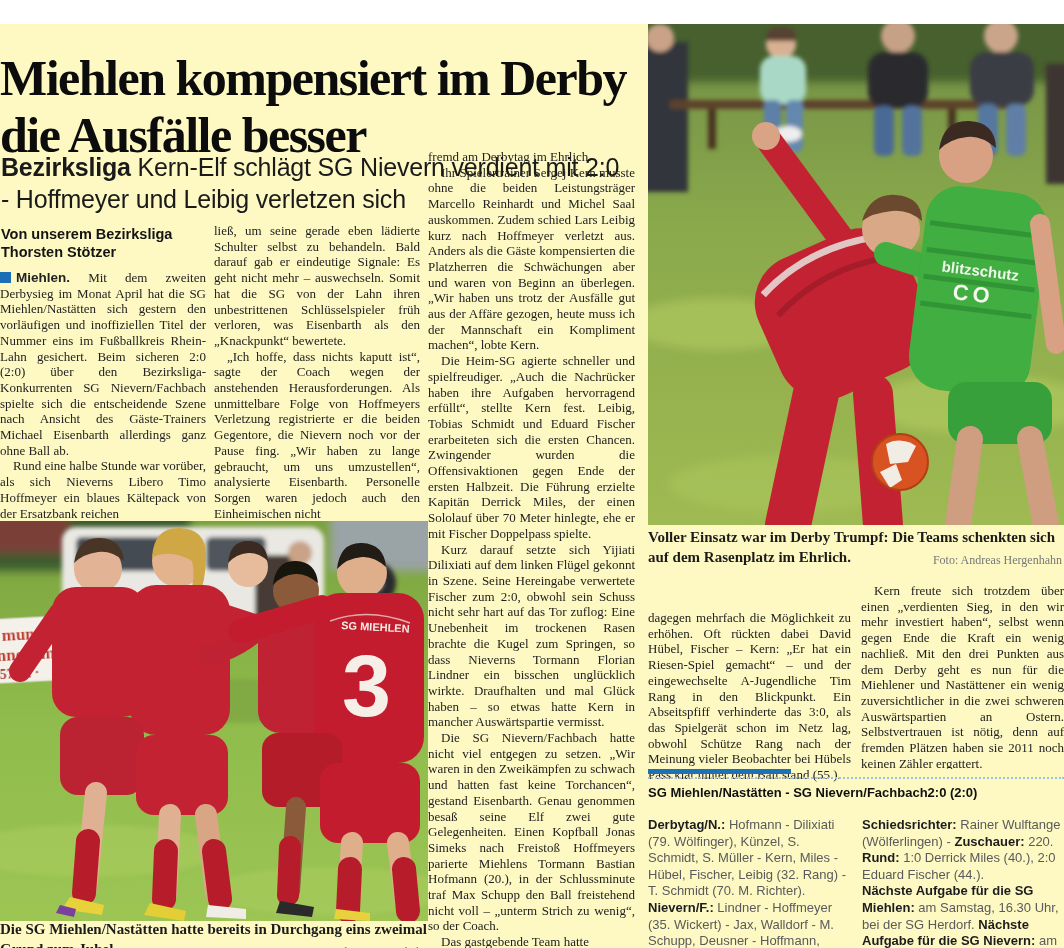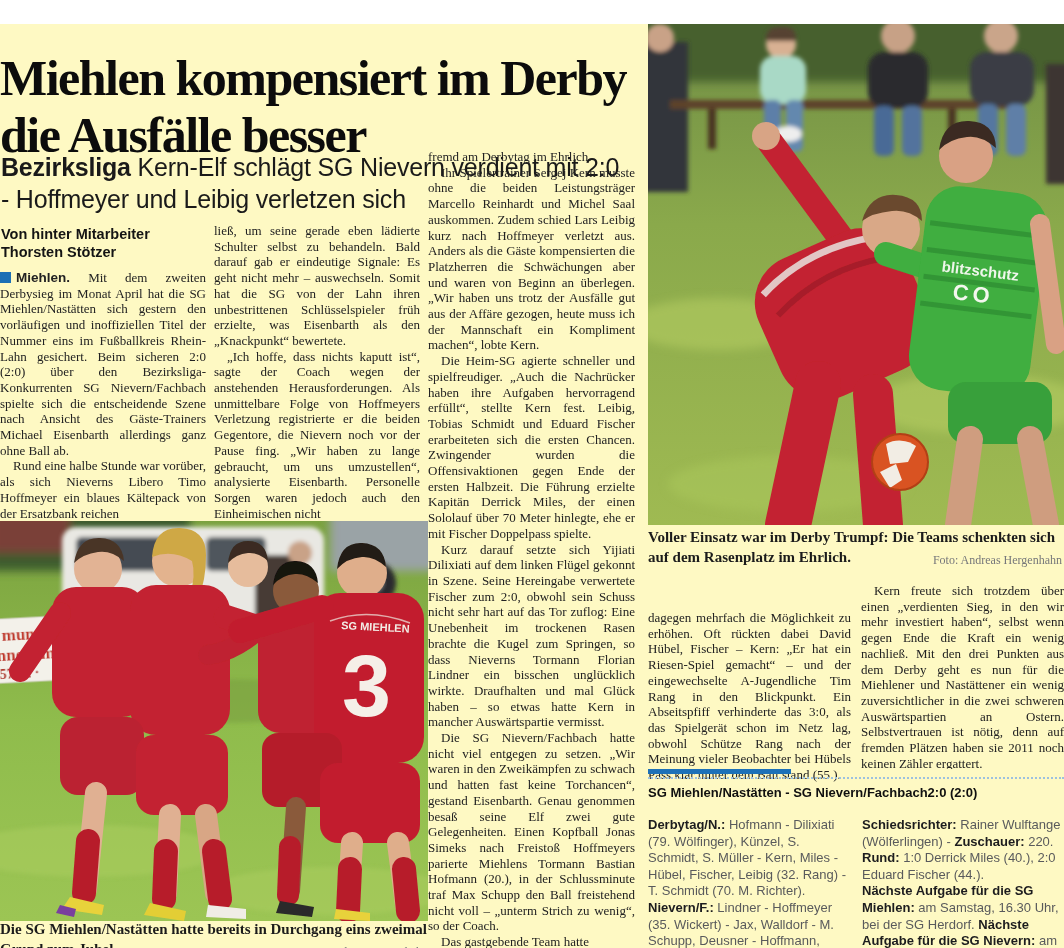--- a/index.html
+++ b/index.html
@@ -63,21 +63,21 @@
 </head>
 <body>
 
 <div class="page">
 
   <h1 class="headline">Miehlen kompensiert im Derby die Ausfälle besser</h1>
 
   <div class="subhead"><b>Bezirksliga</b><span> Kern-Elf schlägt SG Nievern verdient mit 2:0 - Hoffmeyer und Leibig verletzen sich</span></div>
 
   <div class="byline">
-    <div>Von hinter Mitarbeiter</div>
+    <div>Von unserem Bezirksliga</div>
     <div>Thorsten Stötzer</div>
   </div>
 
   <div class="photo photo-right">
     <svg width="416" height="501" viewBox="0 0 416 501">
       <defs>
         <filter id="b5" x="-20%" y="-20%" width="140%" height="140%">
             <feGaussianBlur stdDeviation="5"></feGaussianBlur>
           </filter>
         <filter id="b2" x="-20%" y="-20%" width="140%" height="140%">
@@ -164,21 +164,21 @@
     <span>Voller Einsatz war im Derby Trumpf: Die Teams schenkten sich auf dem Rasenplatz im Ehrlich.</span>
     <span class="credit">Foto: Andreas Hergenhahn</span>
   </div>
 
   <div class="col c1">
     <p class="bp ni"><span class="lead-sq"></span><b class="lead-label">Miehlen.</b> <span>Mit dem zweiten Derbysieg im Monat April hat die SG Miehlen/Nastätten sich gestern den vorläufigen und inoffiziellen Titel der Nummer eins im Fußballkreis Rhein-Lahn gesichert. Beim sicheren 2:0 (2:0) über den Bezirksliga-Konkurrenten SG Nievern/Fachbach spielte sich die entscheidende Szene nach Ansicht des Gäste-Trainers Michael Eisenbarth allerdings ganz ohne Ball ab.</span></p>
     <p class="bp">Rund eine halbe Stunde war vorüber, als sich Nieverns Libero Timo Hoffmeyer ein blaues Kältepack von der Ersatzbank reichen</p>
   </div>
 
   <div class="col c2">
-    <p class="bp ni">ließ, um seine gerade eben lädierte Schulter selbst zu behandeln. Bald darauf gab er eindeutige Signale: Es geht nicht mehr – auswechseln. Somit hat die SG von der Lahn ihren unbestrittenen Schlüsselspieler früh erzielte, was Eisenbarth als den „Knackpunkt“ bewertete.</p>
+    <p class="bp ni">ließ, um seine gerade eben lädierte Schulter selbst zu behandeln. Bald darauf gab er eindeutige Signale: Es geht nicht mehr – auswechseln. Somit hat die SG von der Lahn ihren unbestrittenen Schlüsselspieler früh verloren, was Eisenbarth als den „Knackpunkt“ bewertete.</p>
     <p class="bp">„Ich hoffe, dass nichts kaputt ist“, sagte der Coach wegen der anstehenden Herausforderungen. Als unmittelbare Folge von Hoffmeyers Verletzung registrierte er die beiden Gegentore, die Nievern noch vor der Pause fing. „Wir haben zu lange gebraucht, um uns umzustellen“, analysierte Eisenbarth. Personelle Sorgen waren jedoch auch den Einheimischen nicht</p>
   </div>
 
   <div class="col c3">
     <p class="bp ni">fremd am Derbytag im Ehrlich.</p>
     <p class="bp">Ihr Spielertrainer Sergej Kern musste ohne die beiden Leistungsträger Marcello Reinhardt und Michel Saal auskommen. Zudem schied Lars Leibig kurz nach Hoffmeyer verletzt aus. Anders als die Gäste kompensierten die Platzherren die Schwächungen aber und waren von Beginn an überlegen. „Wir haben uns trotz der Ausfälle gut aus der Affäre gezogen, heute muss ich der Mannschaft ein Kompliment machen“, lobte Kern.</p>
     <p class="bp">Die Heim-SG agierte schneller und spielfreudiger. „Auch die Nachrücker haben ihre Aufgaben hervorragend erfüllt“, stellte Kern fest. Leibig, Tobias Schmidt und Eduard Fischer erarbeiteten sich die ersten Chancen. Zwingender wurden die Offensivaktionen gegen Ende der ersten Halbzeit. Die Führung erzielte Kapitän Derrick Miles, der einen Sololauf über 70 Meter hinlegte, ehe er mit Fischer Doppelpass spielte.</p>
     <p class="bp">Kurz darauf setzte sich Yijiati Dilixiati auf dem linken Flügel gekonnt in Szene. Seine Hereingabe verwertete Fischer zum 2:0, obwohl sein Schuss nicht sehr hart auf das Tor zuflog: Eine Unebenheit im trockenen Rasen brachte die Kugel zum Springen, so dass Nieverns Tormann Florian Lindner ein bisschen unglücklich wirkte. Draufhalten und mal Glück haben – so etwas hatte Kern in mancher Auswärtspartie vermisst.</p>
     <p class="bp">Die SG Nievern/Fachbach hatte nicht viel entgegen zu setzen. „Wir waren in den Zweikämpfen zu schwach und hatten fast keine Torchancen“, gestand Eisenbarth. Genau genommen besaß seine Elf zwei gute Gelegenheiten. Einen Kopfball Jonas Simeks nach Freistoß Hoffmeyers parierte Miehlens Tormann Bastian Hofmann (20.), in der Schlussminute traf Max Schupp den Ball freistehend nicht voll – „unterm Strich zu wenig“, so der Coach.</p>
     <p class="bp">Das gastgebende Team hatte</p>

